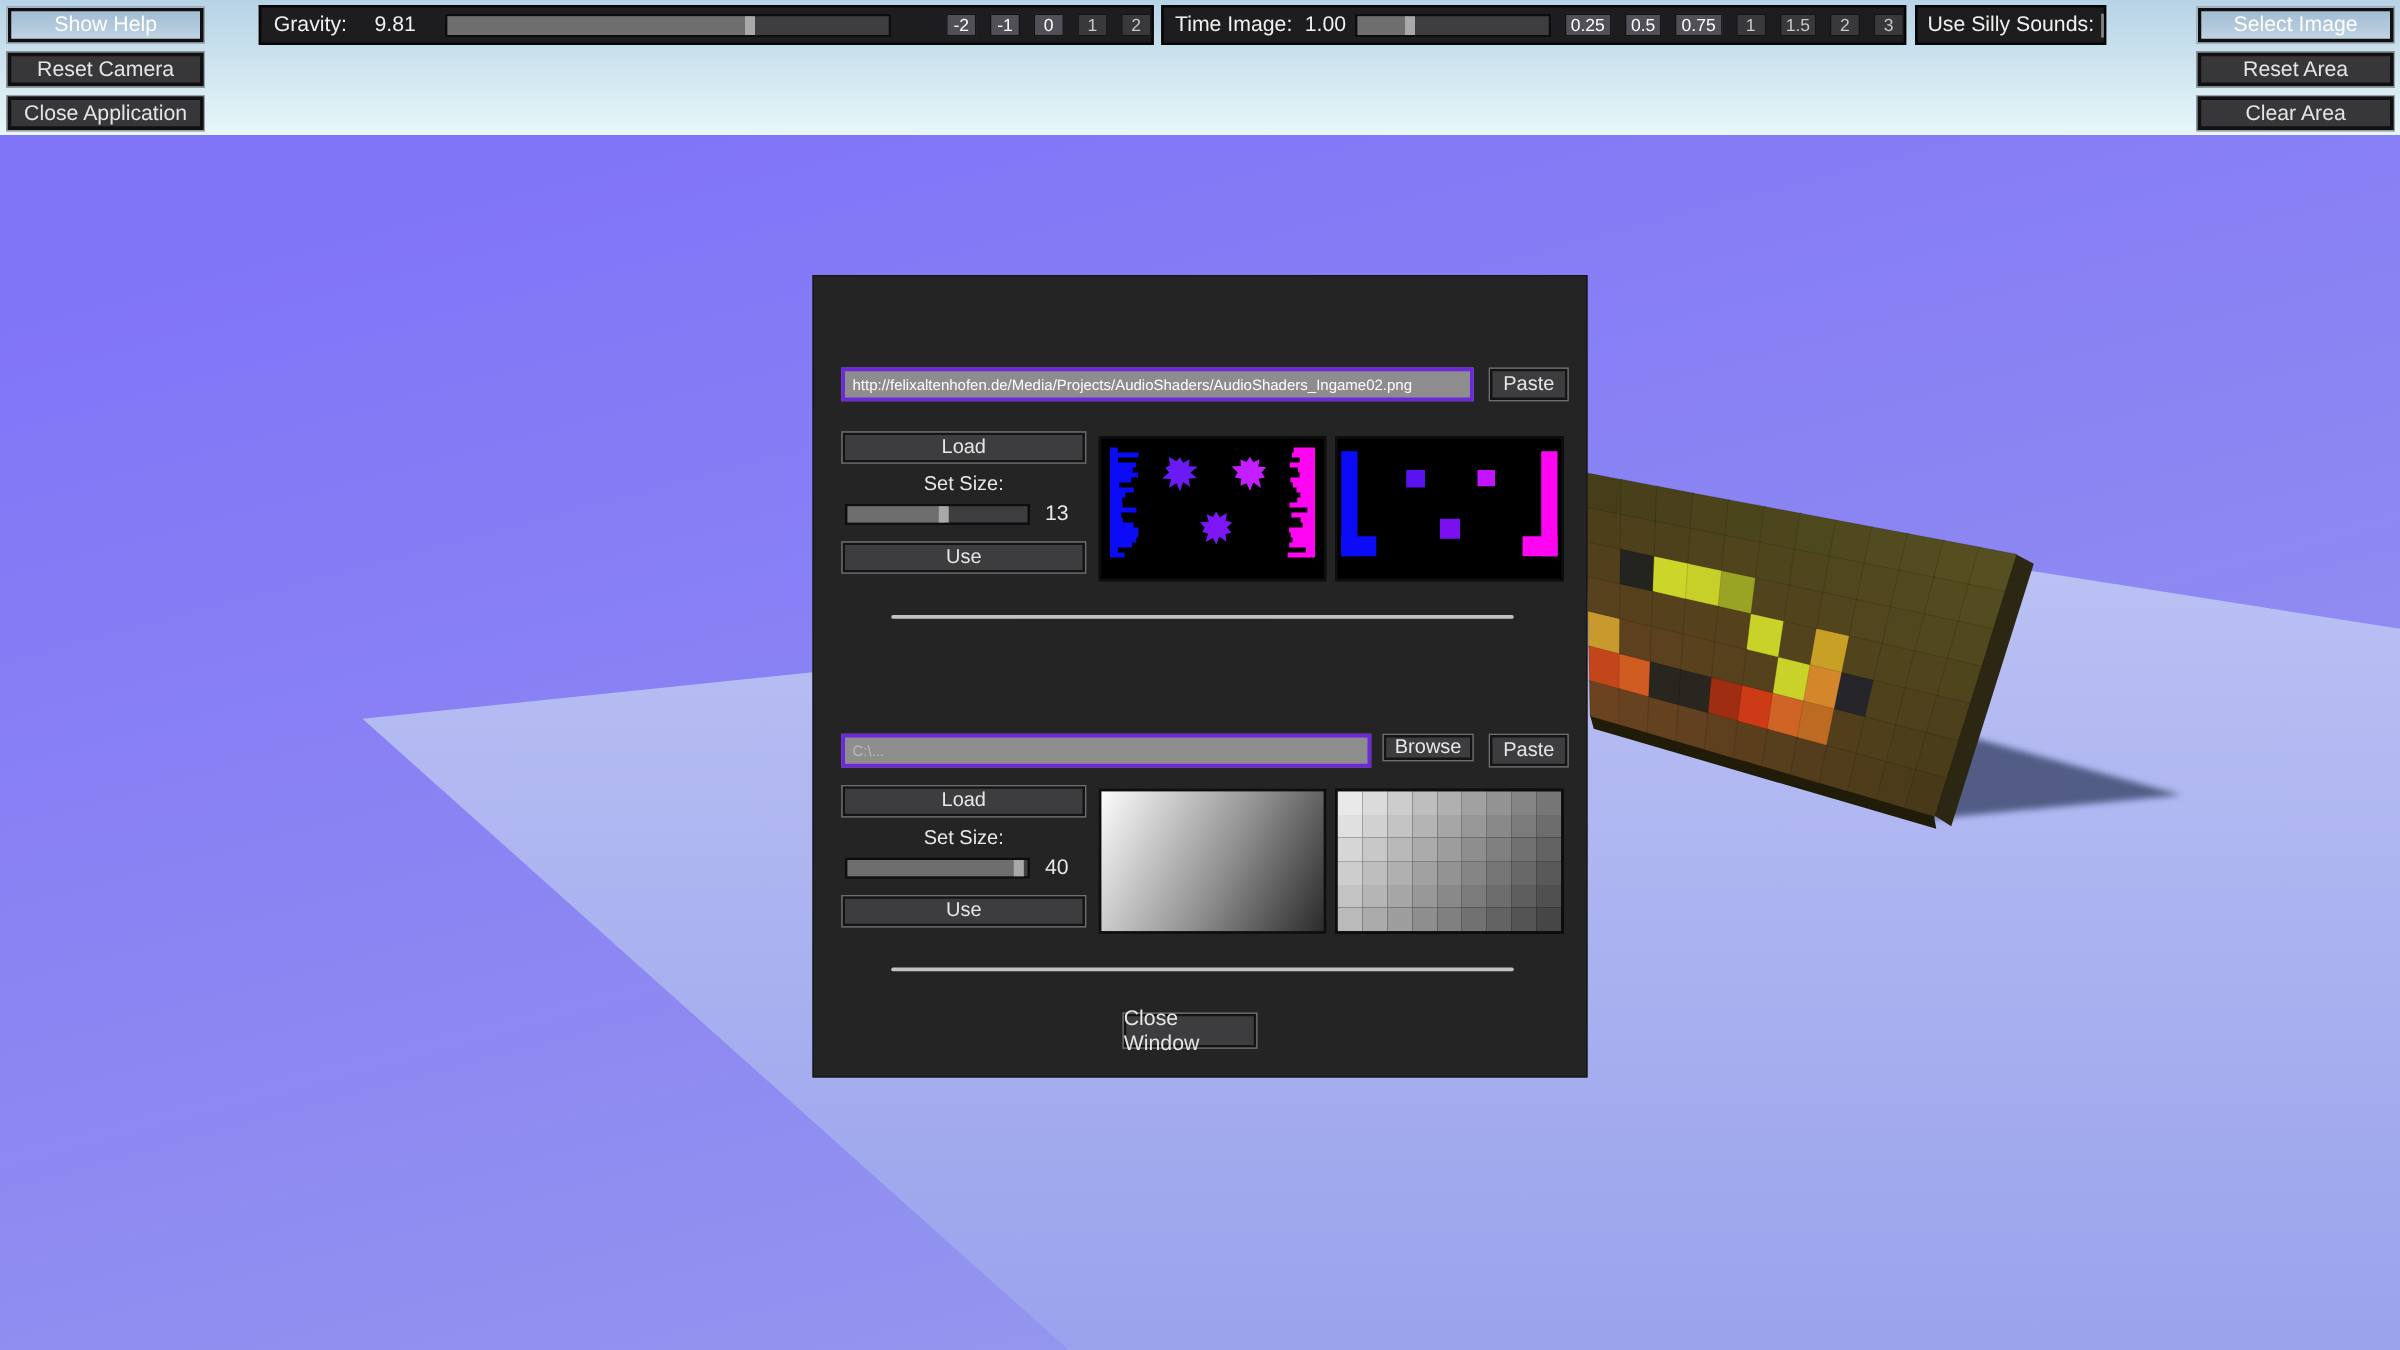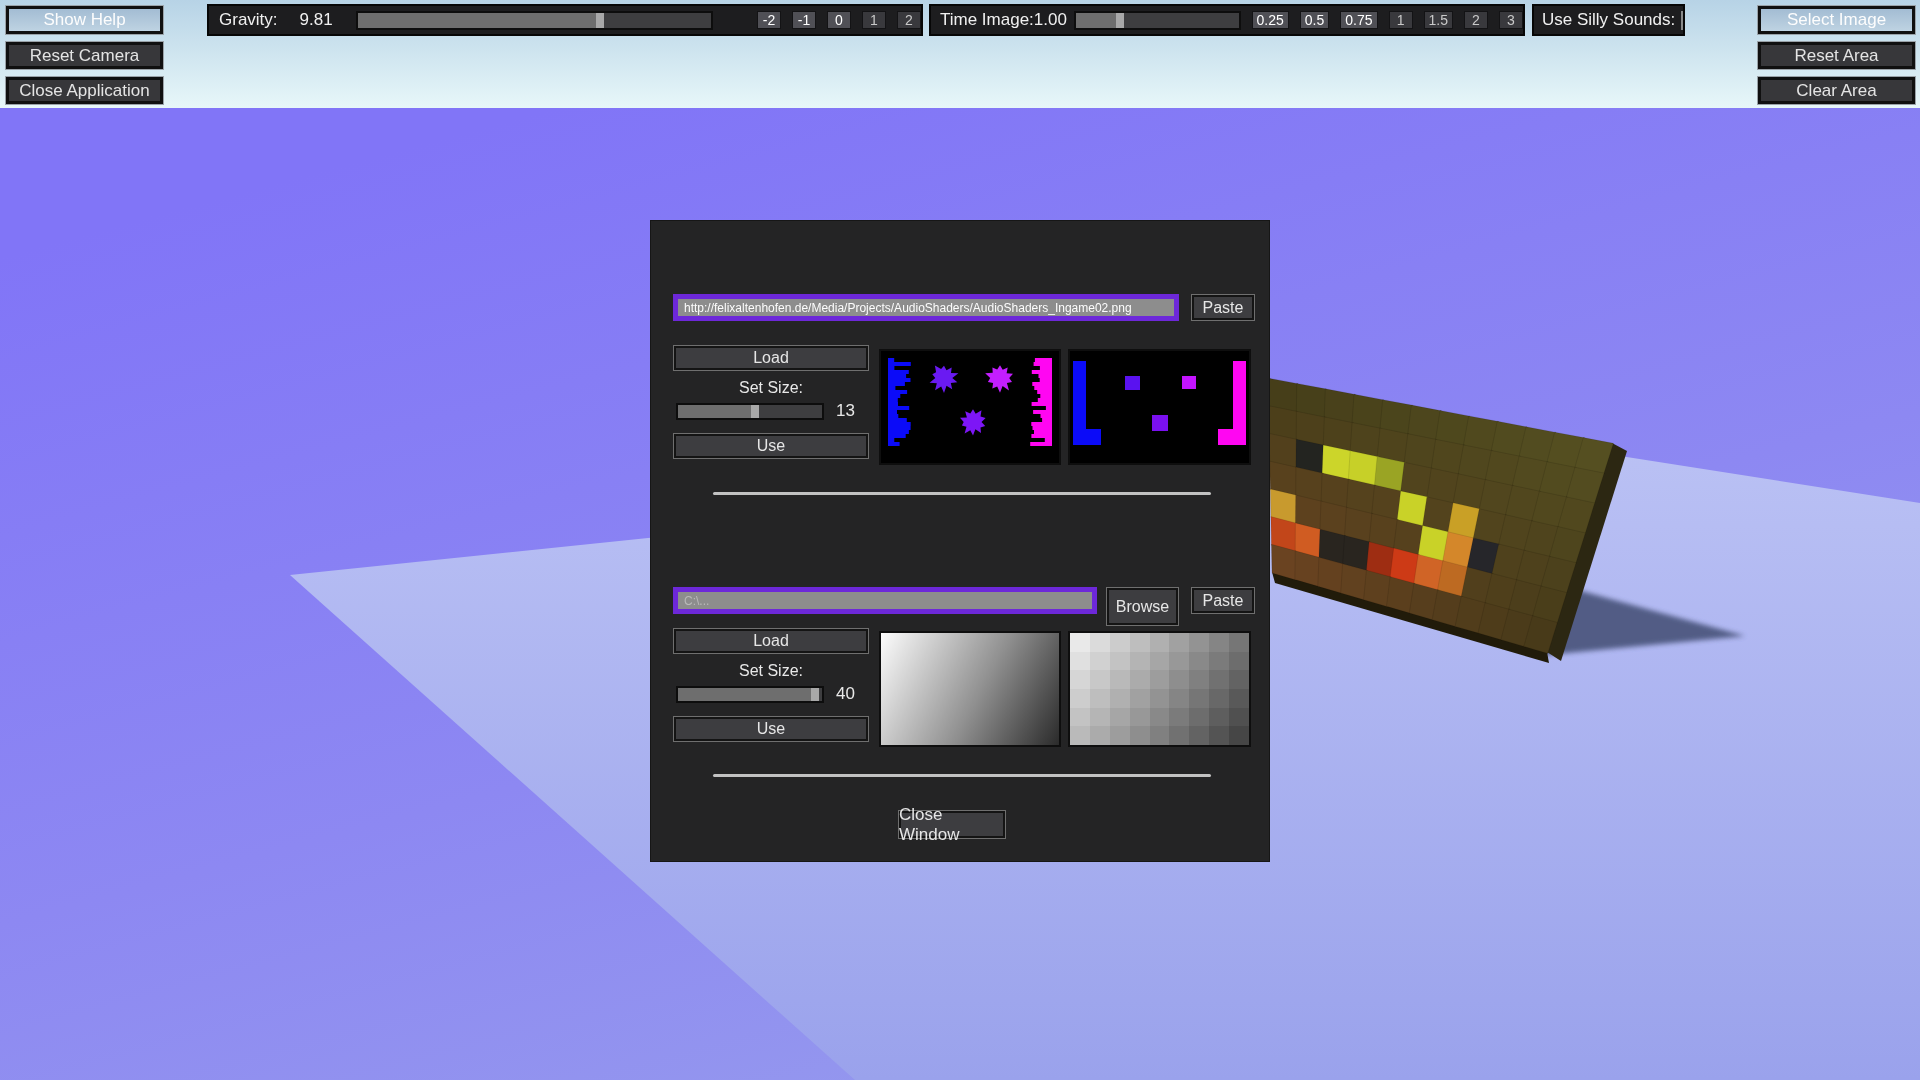--- a/index.html
+++ b/index.html
@@ -24,21 +24,21 @@
   .slider .fill{position:absolute;left:0;top:0;bottom:0;background:#6e6e6e;width:calc(var(--pos)*100%);}
   .slider .handle{position:absolute;top:0;bottom:0;width:8px;background:#a8a8a8;
                   left:calc(var(--pos)*(100% - 8px));}
   .checkbox{box-sizing:border-box;width:19px;height:19px;background:#3a3a3c;border:1px solid #8a8a8a;
             box-shadow:inset 0 0 0 2px #151515;cursor:pointer;}
   .tlabel{white-space:nowrap;}
   
   #dialog{position:absolute;left:650px;top:220px;width:620px;height:642px;background:#242425;
           border:1px solid #161616;box-sizing:border-box;color:#ececec;}
   .dlg-title{position:absolute;left:0;width:100%;text-align:center;font-size:24px;color:#f2f2f2;}
-  .text-input{position:absolute;box-sizing:border-box;background:#8d8d8d;border:5px solid #6d28d9;
+  .text-input{position:absolute;box-sizing:border-box;background:#8d8d8d;border:3px solid #6d28d9;
               color:#fdfdfd;font-size:12px;padding:0 6px;font-family:"Liberation Sans",sans-serif;outline:none;}
   .text-input::placeholder{color:#b9b9b9;}
   .dlg-btn{position:absolute;box-sizing:border-box;display:flex;align-items:center;justify-content:center;
            background:#3d3d40;color:#e6e6e6;border:1px solid #6f6f6f;box-shadow:inset 0 0 0 2px #141414;
            font-size:16px;cursor:pointer;user-select:none;}
   .dlg-label{position:absolute;text-align:center;font-size:16px;color:#e8e8e8;}
   .size-value{position:absolute;font-size:17px;color:#e8e8e8;}
   .divider{position:absolute;height:3px;background:#c2c2c2;border-radius:2px;}
   .preview{position:absolute;box-sizing:border-box;border:2px solid #0e0e0e;background:#000;overflow:hidden;}
   .preview svg{display:block;}
@@ -170,21 +170,21 @@
       <div class="mini-btn active">-2</div>
       <div class="mini-btn active">-1</div>
       <div class="mini-btn active">0</div>
       <div class="mini-btn">1</div>
       <div class="mini-btn">2</div>
     </div>
   </div>
 
   <div class="panel" style="left:929px;top:4px;width:596px;height:32px;">
     <span class="tlabel" style="margin-left:9px;">Time Image:</span>
-    <span class="tlabel" style="">1.00</span>
+    <span class="tlabel" style="margin-left:10px;">1.00</span>
     <div class="slider" style="margin-left: 7px; width: 196px; height: 19px; --pos: 0.26;">
       <div class="fill"></div>
       <div class="handle"></div>
     </div>
     <div style="display:flex;margin-left:0;">
       <div class="mini-btn active">0.25</div>
       <div class="mini-btn active">0.5</div>
       <div class="mini-btn active">0.75</div>
       <div class="mini-btn">1</div>
       <div class="mini-btn">1.5</div>
@@ -233,21 +233,21 @@
         <div class="px-abs" style="left: 82.9%; top: 70%; width: 15.5%; height: 14%; background: rgb(255, 6, 242);"></div>
         <div class="px-abs" style="left: 31%; top: 22%; width: 8%; height: 13%; background: rgb(90, 18, 240);"></div>
         <div class="px-abs" style="left: 62.5%; top: 22%; width: 8%; height: 12%; background: rgb(196, 20, 255);"></div>
         <div class="px-abs" style="left: 46%; top: 57%; width: 9%; height: 14%; background: rgb(122, 16, 240);"></div>
       </div>
 
     <div class="divider" style="left:62px;top:271px;width:498px;"></div>
 
 
     <input class="text-input" style="left: 22px; top: 366px; width: 424px; height: 27px;" type="text" placeholder="C:\...">
-    <div class="dlg-btn" style="left:455px;top:366px;width:73px;height:39px;">Browse</div>
+    <div class="dlg-btn" style="left:455px;top:366px;width:73px;height:22px;">Browse</div>
     <div class="dlg-btn" style="left:540px;top:366px;width:64px;height:27px;">Paste</div>
 
     <div class="dlg-btn" style="left:22px;top:407px;width:196px;height:26px;">Load</div>
     <div class="dlg-label" style="left:22px;top:441px;width:196px;">Set Size:</div>
     <div class="slider" style="position: absolute; left: 25px; top: 465px; width: 148px; height: 17px; --pos: 0.98;">
       <div class="fill"></div>
       <div class="handle"></div>
     </div>
     <div class="size-value" style="left:185px;top:463px;">40</div>
     <div class="dlg-btn" style="left:22px;top:495px;width:196px;height:26px;">Use</div>

